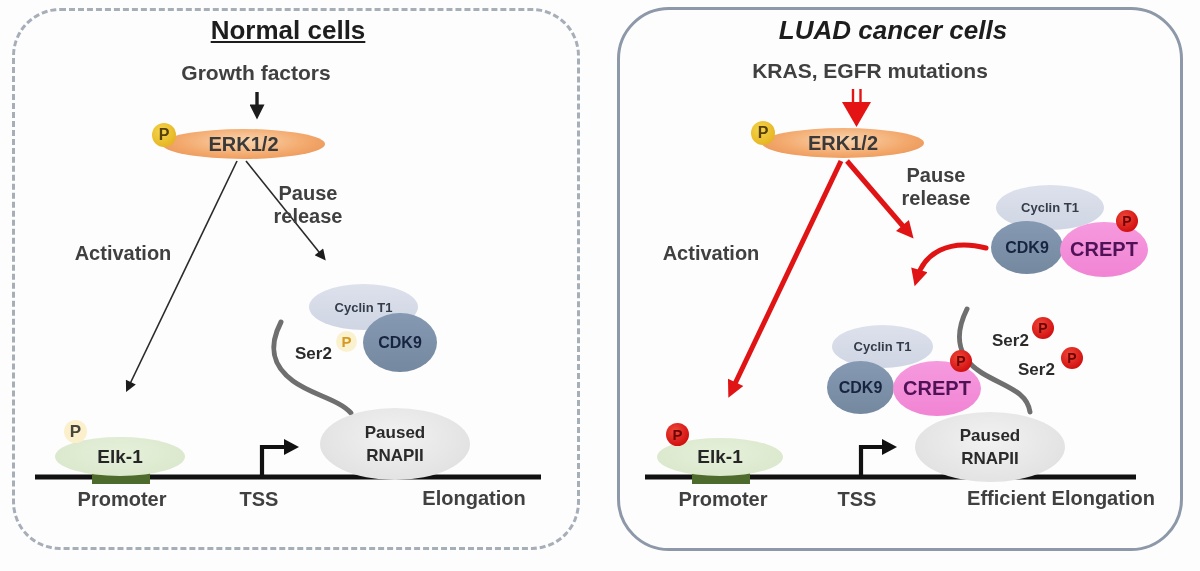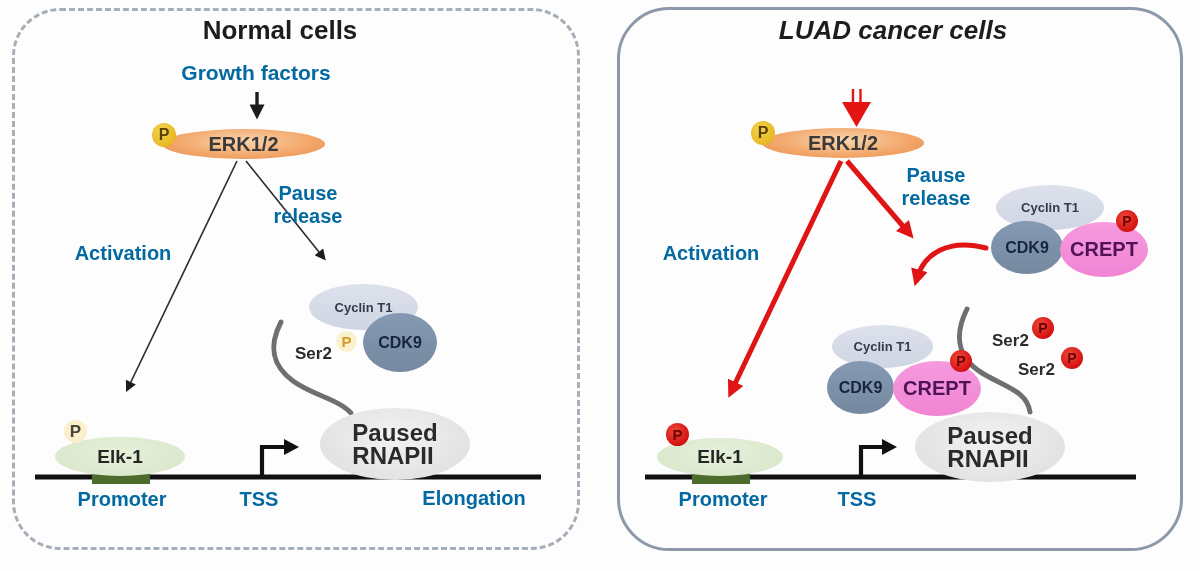--- a/index.html
+++ b/index.html
@@ -5,38 +5,38 @@
   html,body{margin:0;padding:0;background:#ffffff;}
   .stage{
     position:relative;width:1200px;height:571px;background:#fdfdfd;
     font-family:"Liberation Sans", sans-serif;overflow:hidden;
   }
   .panel{position:absolute;background:transparent;}
   .panel.dashed{border:3px dashed #a6aeb8;border-radius:48px;}
   .panel.solid{border:3px solid #8d98a8;border-radius:52px;}
   svg.layer{position:absolute;left:0;top:0;z-index:1;}
   .lbl{
-    position:absolute;z-index:3;color:#0369a1;font-weight:700;
+    position:absolute;z-index:3;color:#404040;font-weight:700;
     text-align:center;white-space:nowrap;transform:translateX(-50%);
     line-height:1.15;
   }
   .title{font-size:26px;color:#1d1d1d;}
   .sub{font-size:21px;}
   .small{font-size:20px;}
   .twoline span{display:block;}
   .ell{
     position:absolute;z-index:2;border-radius:50%;
     display:flex;align-items:center;justify-content:center;
     font-weight:700;white-space:nowrap;
   }
   .erk{background:radial-gradient(ellipse at 50% 40%, #f9d6b0 0%, #f3a96d 55%, #ea9252 90%);color:#3a3a3a;font-size:20px;}
   .cyclin{background:linear-gradient(180deg,#dde1ec 0%,#cfd5e3 100%);color:#343c4a;font-size:13px;}
   .cdk9{background:linear-gradient(180deg,#8599b3 0%,#74889f 100%);color:#172440;font-size:16px;}
   .crept{background:linear-gradient(180deg,#f69ade 0%,#f184d4 100%);color:#4f1257;font-size:20px;}
-  .rnap{background:radial-gradient(ellipse at 50% 40%, #f2f2f2 0%, #e3e3e3 70%, #d8d8d8 100%);color:#2a2a2a;font-size:24px;line-height:23px;font-weight:700;text-align:left;}
+  .rnap{background:radial-gradient(ellipse at 50% 40%, #f2f2f2 0%, #e3e3e3 70%, #d8d8d8 100%);color:#2a2a2a;font-size:17px;line-height:23px;font-weight:700;text-align:center;}
   .elk{background:radial-gradient(ellipse at 50% 40%, #e6f0da 0%, #dae8cc 80%);color:#262626;font-size:19px;}
   .pbadge{
     position:absolute;z-index:4;border-radius:50%;
     display:flex;align-items:center;justify-content:center;font-weight:800;
   }
   .py{background:radial-gradient(circle at 40% 35%, #f5d54e 0%, #e7b724 70%, #d9a416 100%);color:#574100;font-size:16px;}
   .pr{background:radial-gradient(circle at 40% 35%, #f0493a 0%, #d31111 70%, #b80b0b 100%);color:#6e0202;font-size:14px;}
   .pp{background:#fbf0cb;color:#46463e;font-size:17px;}
   .ps{background:#faf2cf;color:#d59a22;font-size:15px;}
   .ser{position:absolute;z-index:3;font-weight:700;font-size:17px;color:#2b2b2b;white-space:nowrap;}
@@ -77,21 +77,21 @@
     <line x1="841" y1="161" x2="732" y2="390" stroke="#e01414" stroke-width="5" marker-end="url(#ar)"></line>
     <line x1="847" y1="161" x2="908" y2="232" stroke="#e01414" stroke-width="5" marker-end="url(#ar)"></line>
     <path d="M 986,248 C 948,238 924,254 917,278" fill="none" stroke="#e01414" stroke-width="5" stroke-linecap="round" marker-end="url(#ar)"></path>
     <path d="M 967,309 C 953,337 959,359 982,373 C 1005,387 1027,391 1030,412" fill="none" stroke="#6f6f6f" stroke-width="5" stroke-linecap="round"></path>
     <line x1="645" y1="477" x2="1136" y2="477" stroke="#111" stroke-width="5"></line>
     <rect x="692" y="470" width="58" height="14" fill="#4e6b2e"></rect>
     <path d="M 861,476 L 861,447 L 882,447" fill="none" stroke="#111" stroke-width="4.2"></path>
     <polygon points="882,439 882,455 897,447" fill="#111"></polygon>
   </svg>
 
-  <div class="lbl title" style="left:280px;top:16px;">Normal cells</div>
+  <div class="lbl title" style="left:288px;top:16px;text-decoration:underline;">Normal cells</div>
   <div class="lbl sub" style="left:256px;top:61px;">Growth factors</div>
 
   <div class="pbadge py" style="left:152px;top:123px;width:24px;height:24px;">P</div>
   <div class="ell erk" style="left:162px;top:129px;width:163px;height:30px;">ERK1/2</div>
 
   <div class="lbl small" style="left:123px;top:242px;">Activation</div>
   <div class="lbl small twoline" style="left:308px;top:182px;">
     <span>Pause</span>
     <span>release</span>
   </div>
@@ -110,20 +110,21 @@
   </div>
 
   <div class="pbadge pp" style="left:64px;top:420px;width:23px;height:23px;">P</div>
   <div class="ell elk" style="left:55px;top:437px;width:130px;height:39px;">Elk-1</div>
 
   <div class="lbl small" style="left:122px;top:488px;">Promoter</div>
   <div class="lbl small" style="left:259px;top:488px;">TSS</div>
   <div class="lbl small" style="left:474px;top:487px;">Elongation</div>
 
   <div class="lbl title" style="left:893px;top:16px;font-style:italic;">LUAD cancer cells</div>
+  <div class="lbl sub" style="left:870px;top:59px;">KRAS, EGFR mutations</div>
 
   <div class="pbadge py" style="left:751px;top:121px;width:24px;height:24px;">P</div>
   <div class="ell erk" style="left:762px;top:128px;width:162px;height:30px;">ERK1/2</div>
 
   <div class="lbl small" style="left:711px;top:242px;">Activation</div>
   <div class="lbl small twoline" style="left:936px;top:164px;">
     <span>Pause</span>
     <span>release</span>
   </div>
 
@@ -147,14 +148,15 @@
       <span>Paused</span>
       <span>RNAPII</span>
     </div>
   </div>
 
   <div class="pbadge pr" style="left:666px;top:423px;width:23px;height:23px;font-size:15px;">P</div>
   <div class="ell elk" style="left:657px;top:438px;width:126px;height:38px;">Elk-1</div>
 
   <div class="lbl small" style="left:723px;top:488px;">Promoter</div>
   <div class="lbl small" style="left:857px;top:488px;">TSS</div>
+  <div class="lbl small" style="left:1061px;top:487px;">Efficient Elongation</div>
 
 </div>
 
 </body></html>

